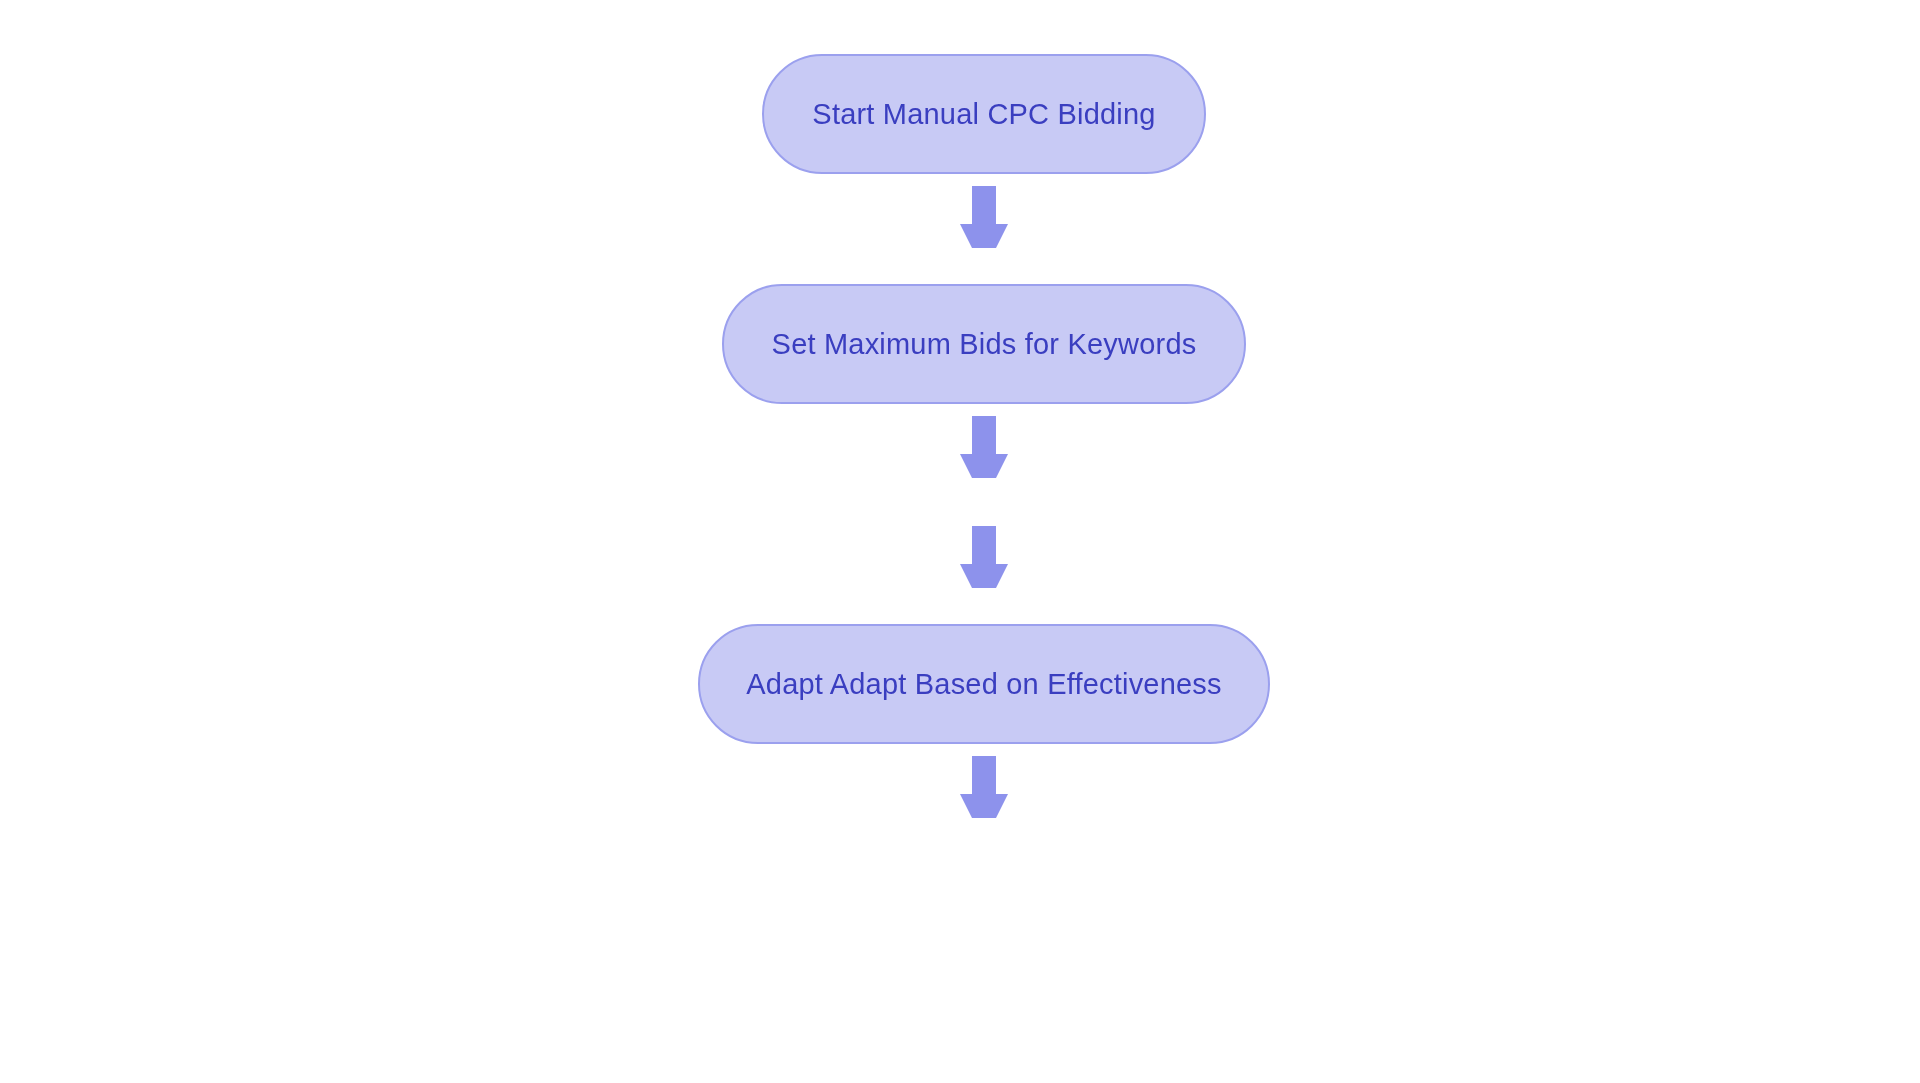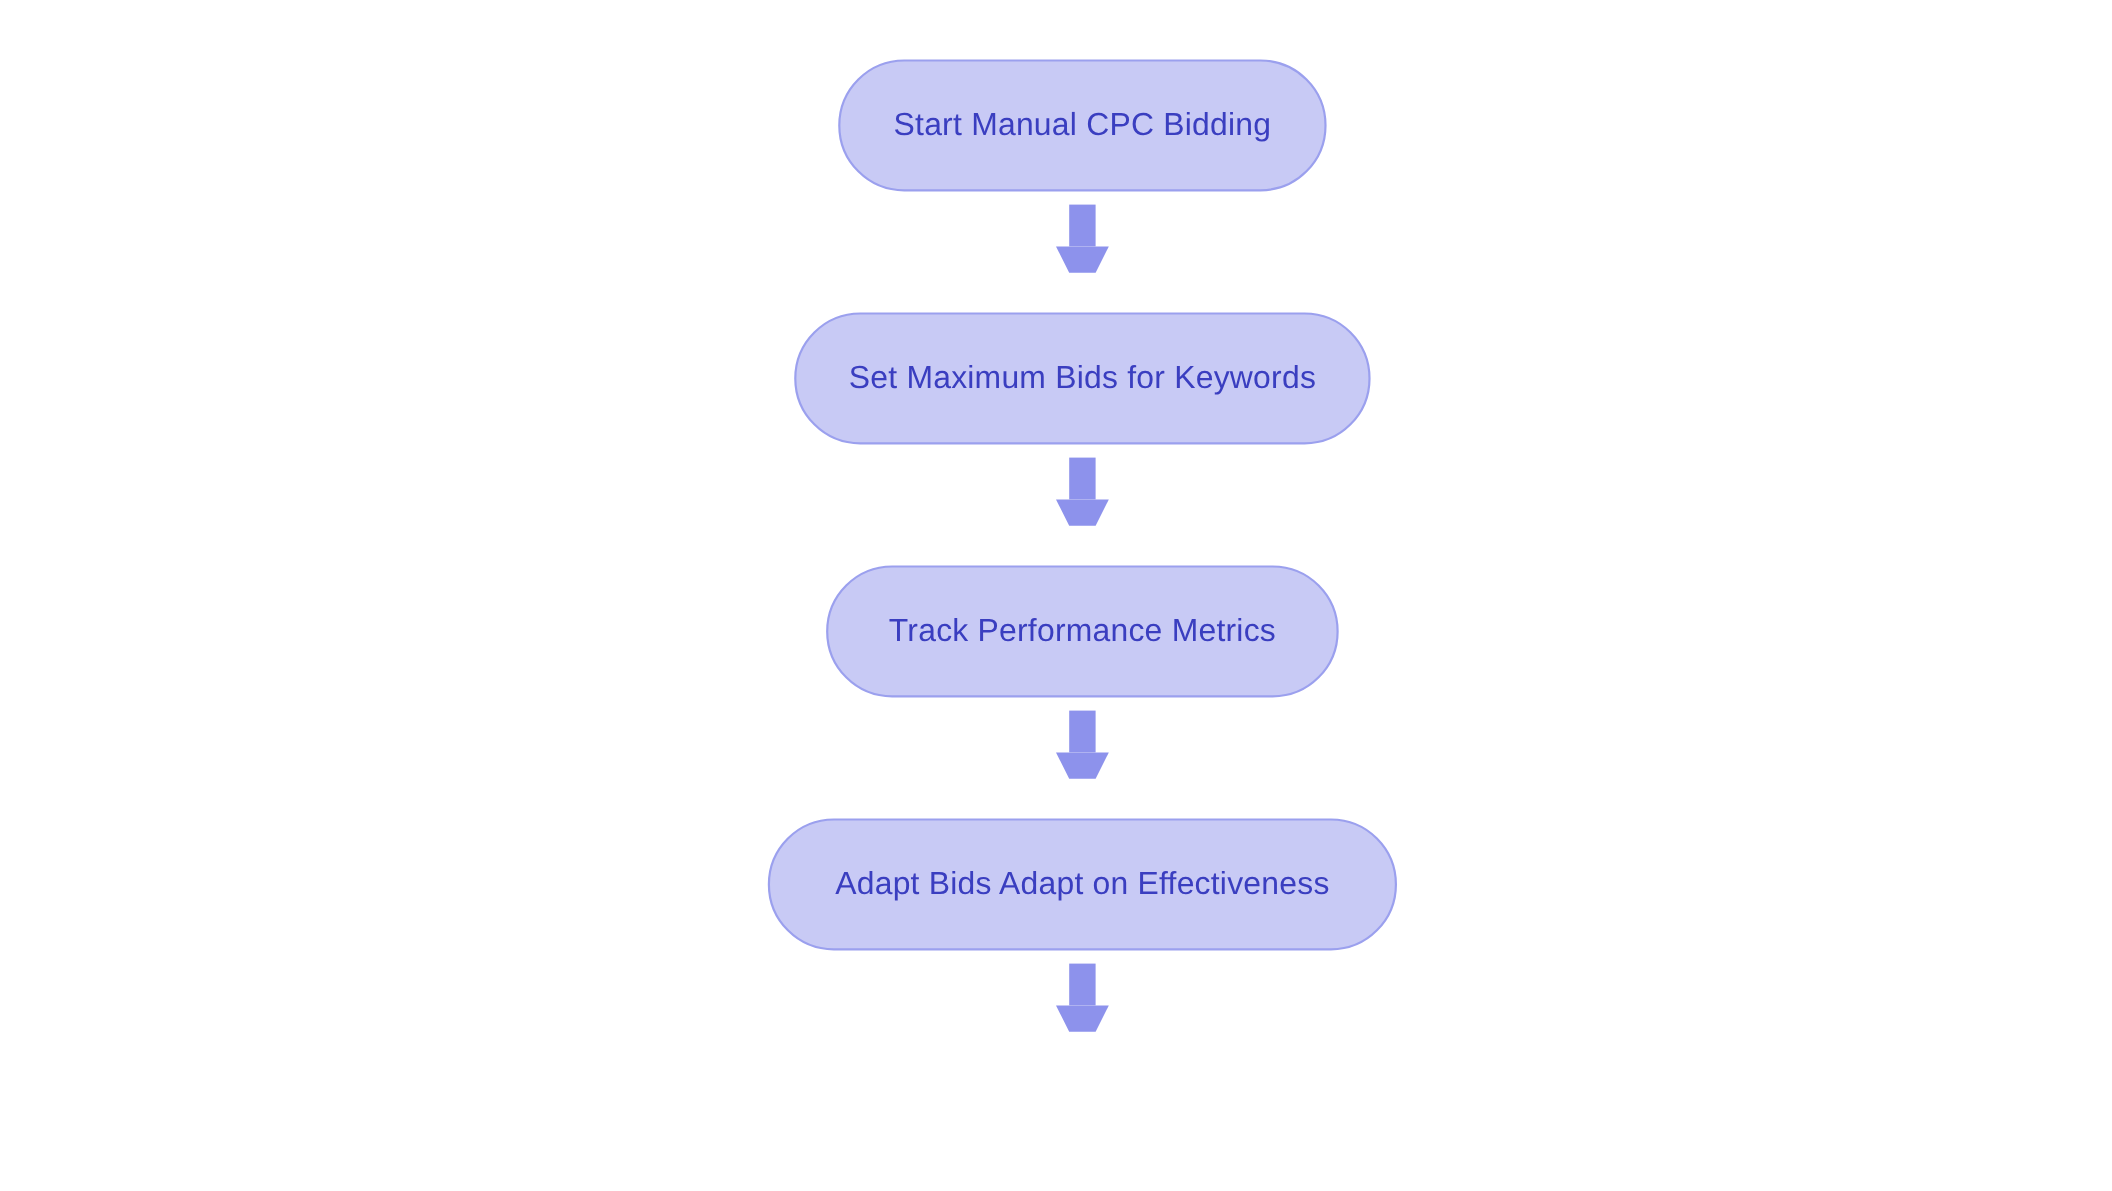--- a/index.html
+++ b/index.html
@@ -90,31 +90,28 @@
 
     <div class="node n2">
       <span class="node-label">Set Maximum Bids for Keywords</span>
     </div>
 
     <div class="arrow">
       <div class="shaft"></div>
       <div class="head"></div>
     </div>
 
-    <div class="node n3">
-      <span class="node-label">Track Performance Metrics</span>
-    </div>
 
     <div class="arrow">
       <div class="shaft"></div>
       <div class="head"></div>
     </div>
 
     <div class="node n4">
-      <span class="node-label">Adapt Bids Adapt on Effectiveness</span>
+      <span class="node-label">Adapt Adapt Based on Effectiveness</span>
     </div>
 
     <div class="arrow">
       <div class="shaft"></div>
       <div class="head"></div>
     </div>
 
 
   </div>
 </div>

